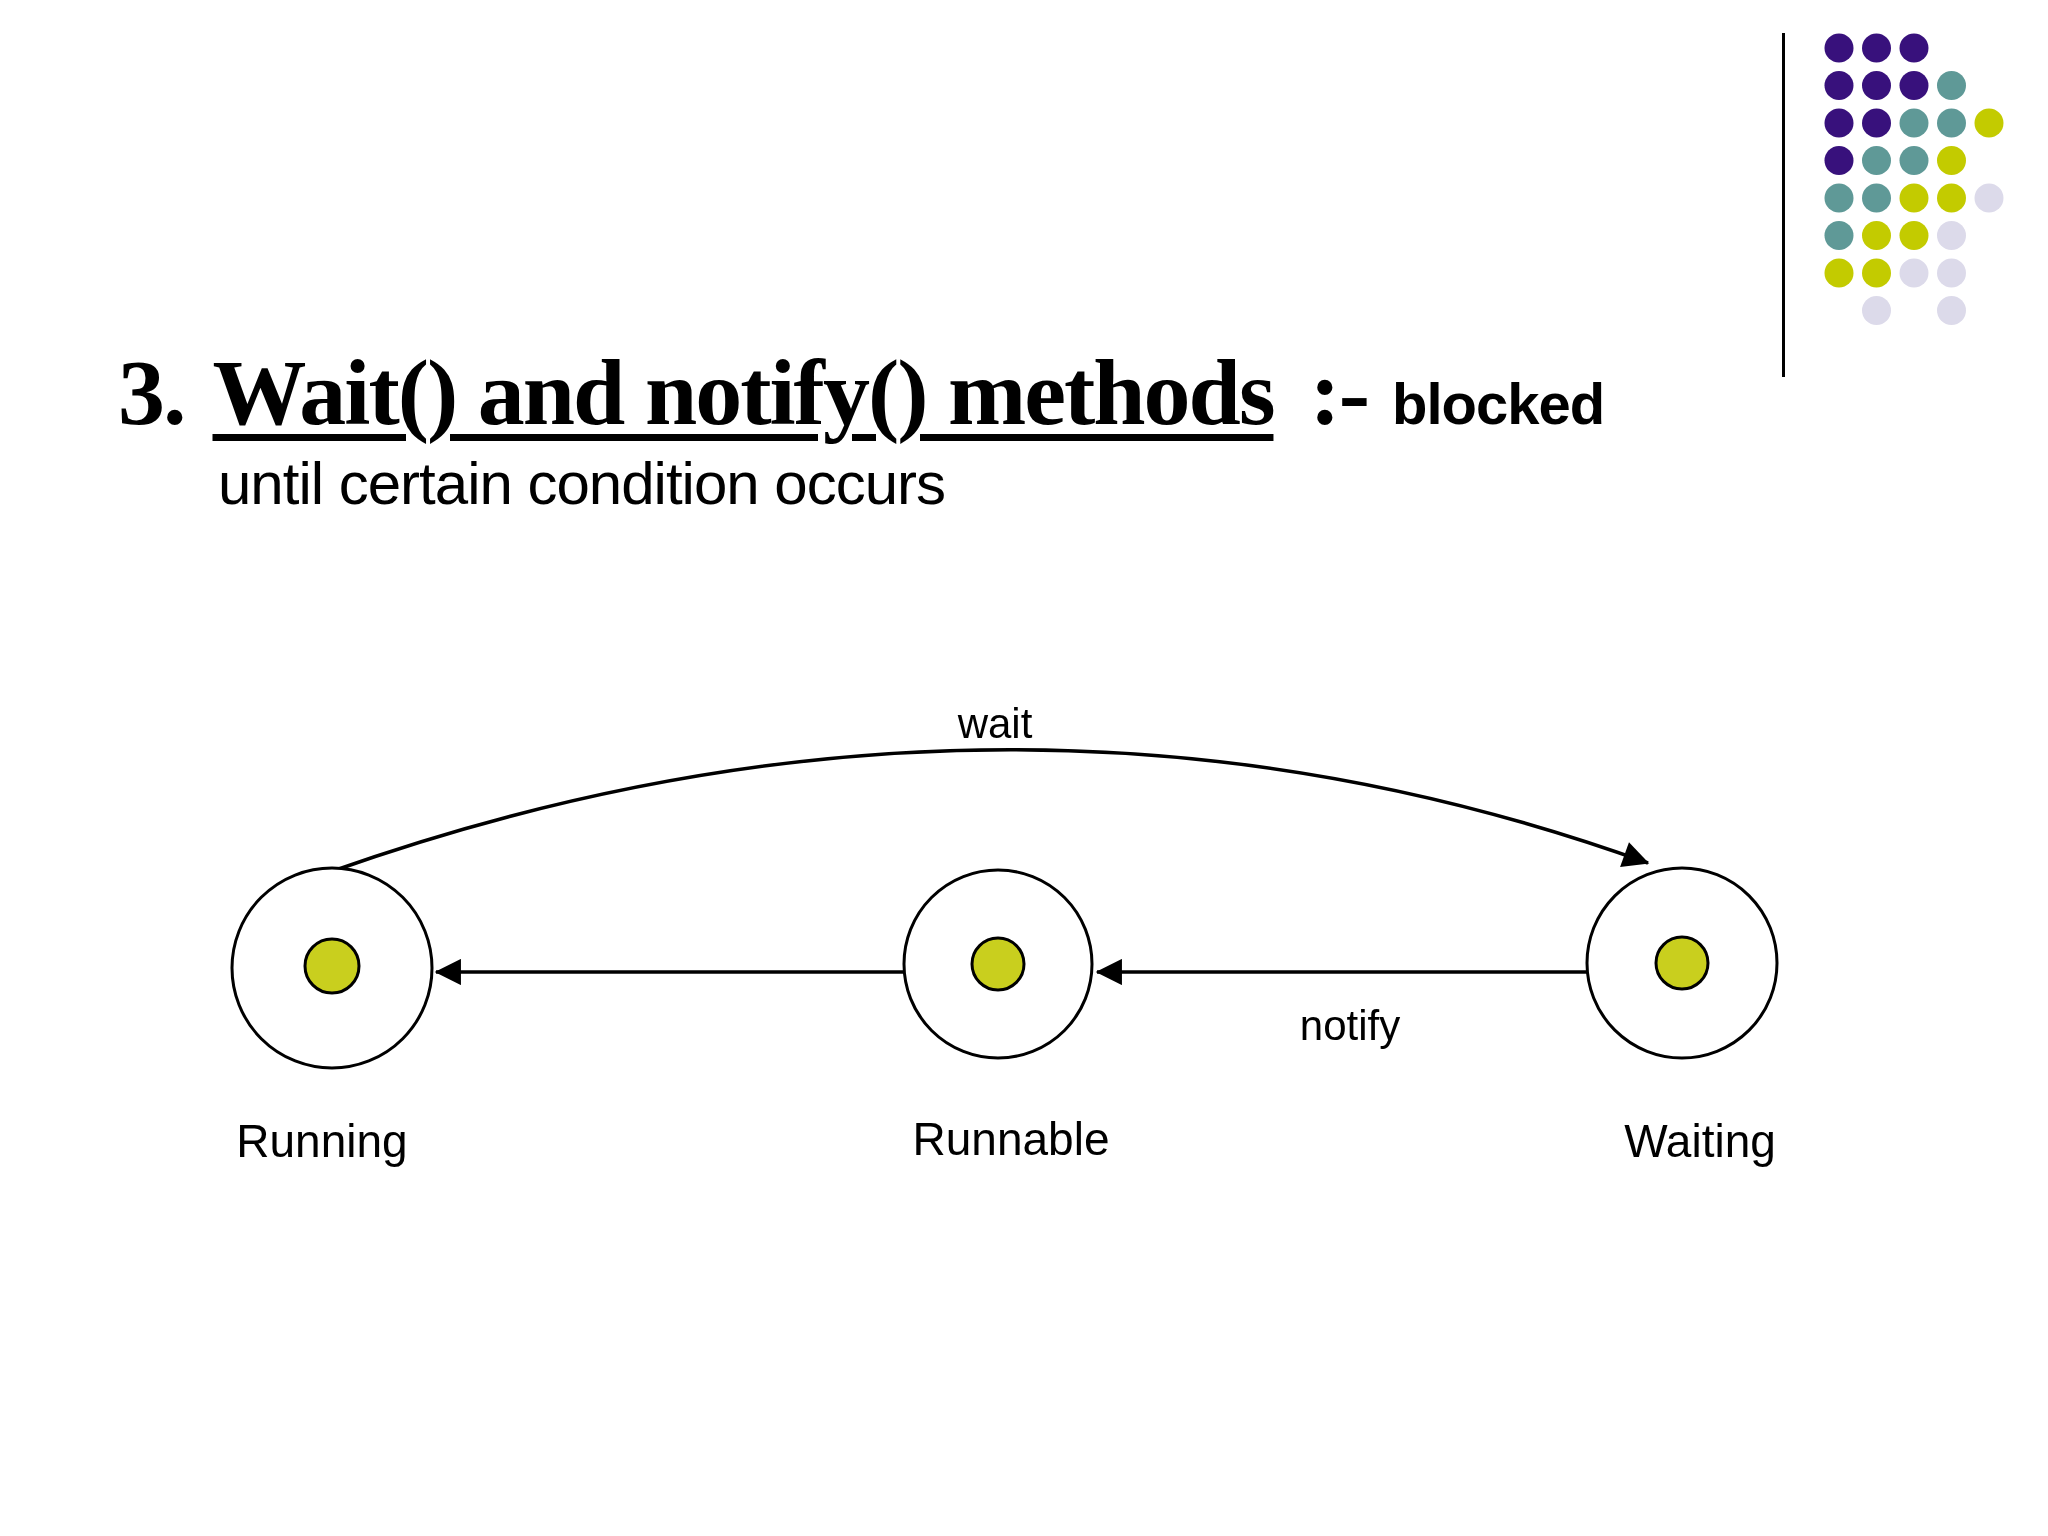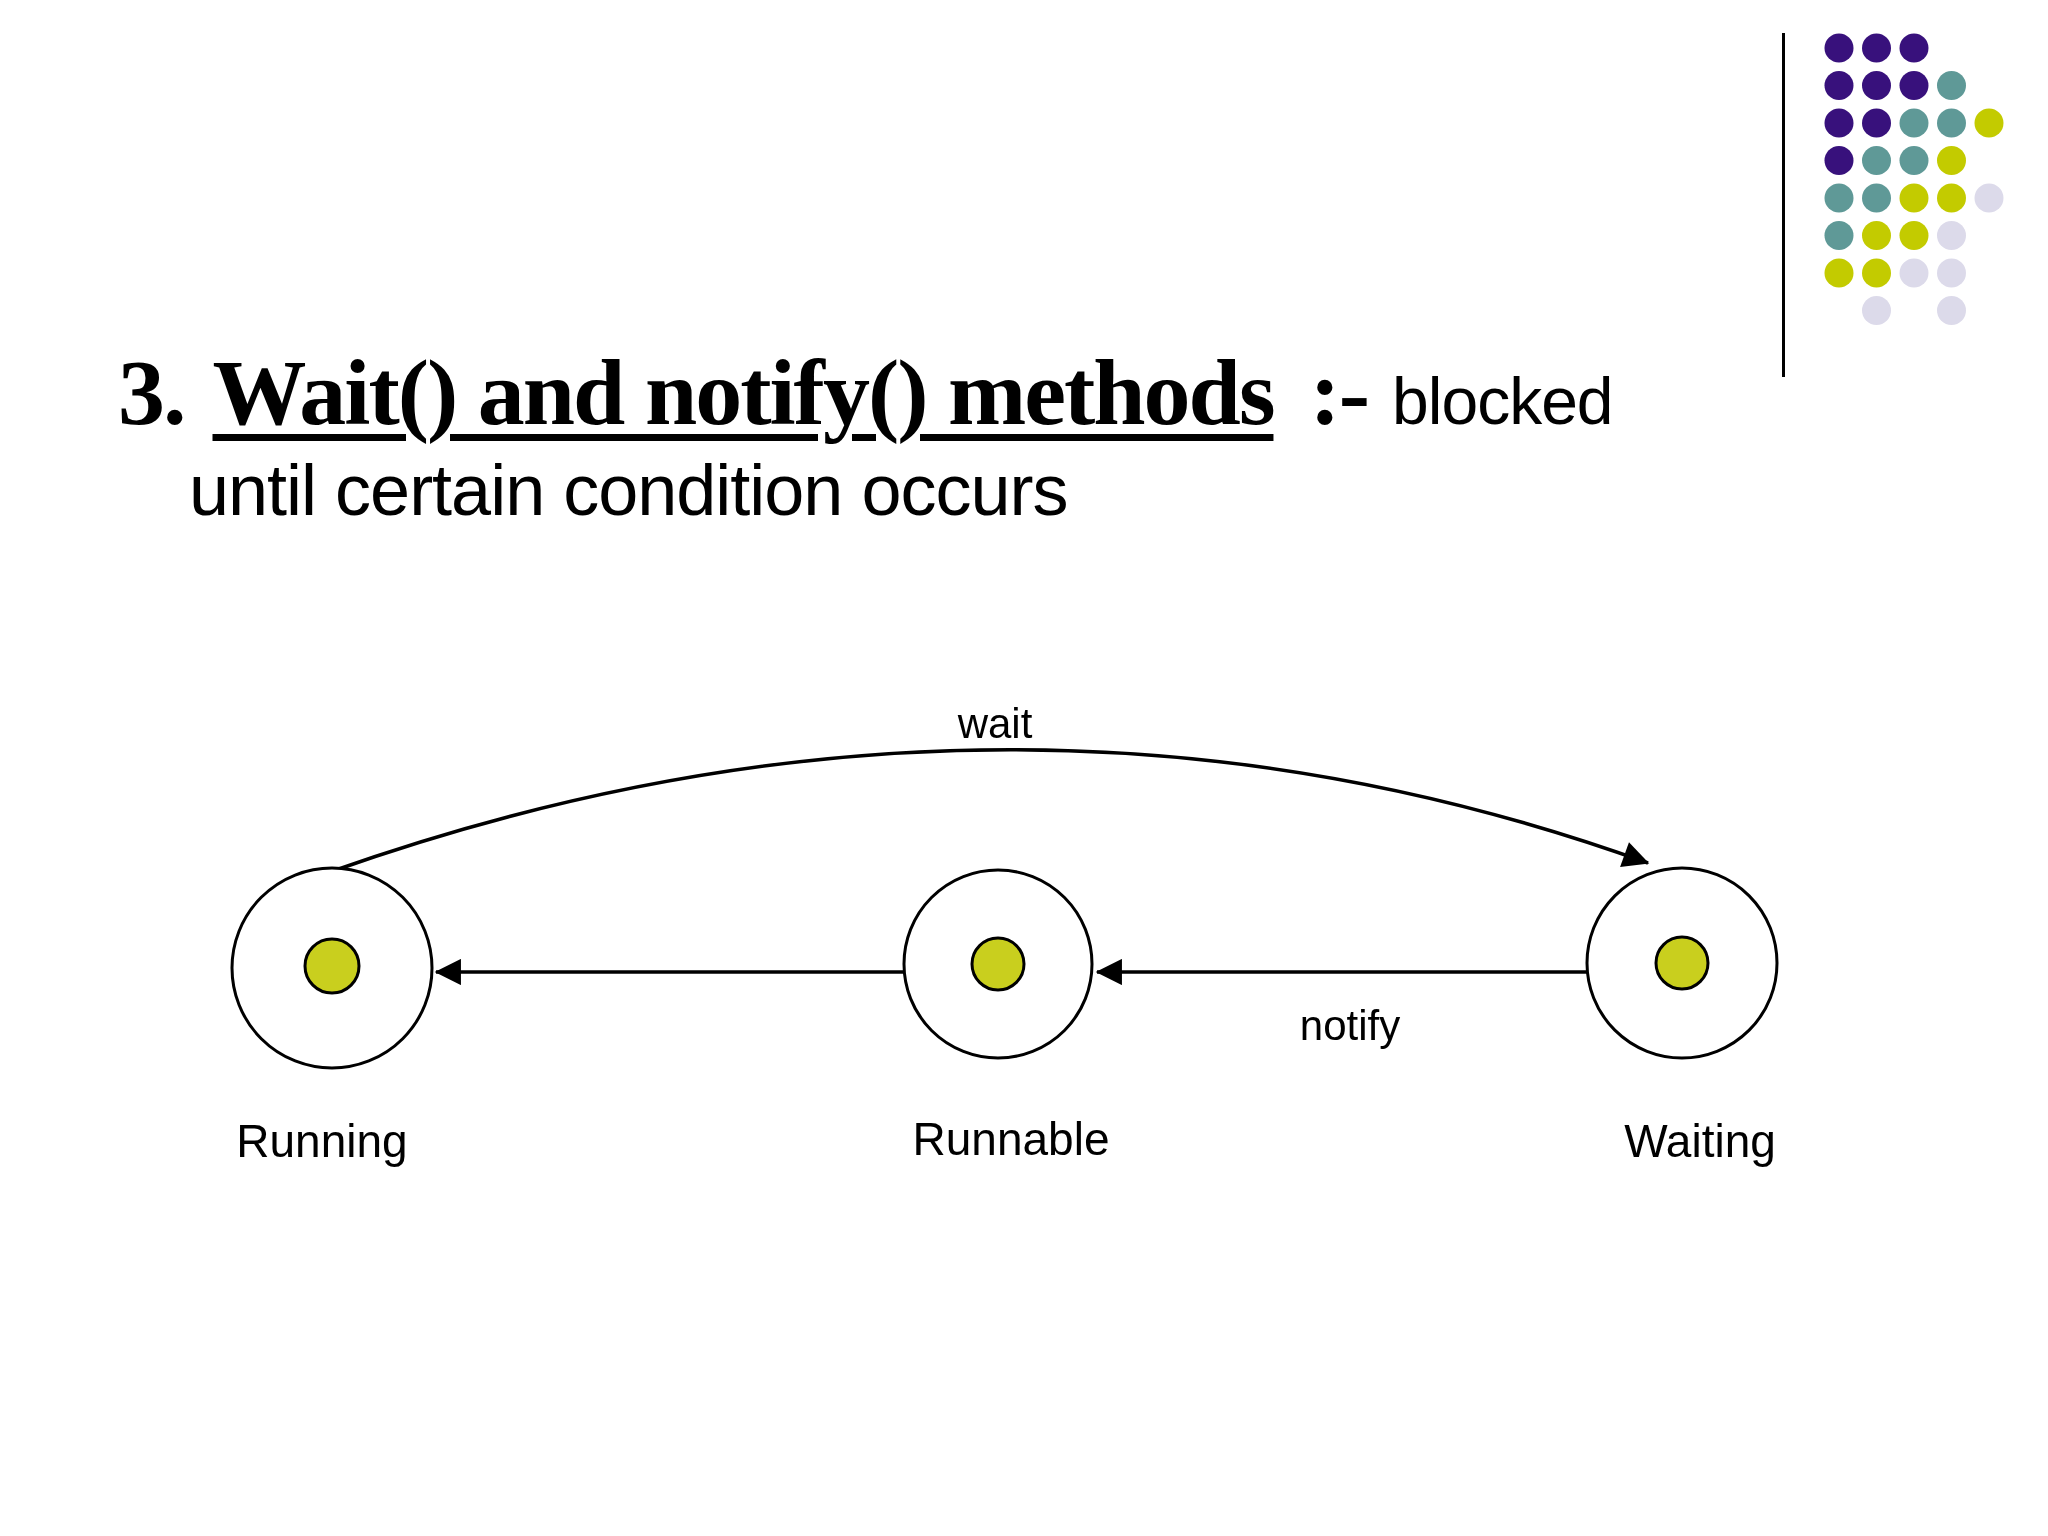--- a/index.html
+++ b/index.html
@@ -27,25 +27,25 @@
   .title1 .num { margin-right: 28px; }
   .title1 .u {
     text-decoration: underline;
     text-decoration-thickness: 7px;
     text-underline-offset: 10px;
     margin-right: 36px;
   }
   .title1 .sep { margin-right: 24px; }
   .title1 .tail {
     font-family: "Liberation Sans", sans-serif;
-    font-weight: 400; font-size: 66px; letter-spacing: -1px;
+    font-weight: 700; font-size: 58px; letter-spacing: -1px;
   }
   .title2 {
-    position: absolute; left: 189px; top: 454px;
-    font-size: 72px; line-height: 1; letter-spacing: -1px;
+    position: absolute; left: 218px; top: 454px;
+    font-size: 60px; line-height: 1; letter-spacing: -1px;
     white-space: nowrap;
   }
   svg text { font-family: "Liberation Sans", sans-serif; fill: #000; }
   .state-label { font-size: 46px; }
   .edge-label  { font-size: 42px; }
   .shape { fill: #ffffff; stroke: #000; stroke-width: 3px; }
   .inner { stroke: #000; stroke-width: 3px; }
   .edge  { fill: none; stroke: #000; stroke-width: 3.5px; }
 </style>
 </head>

